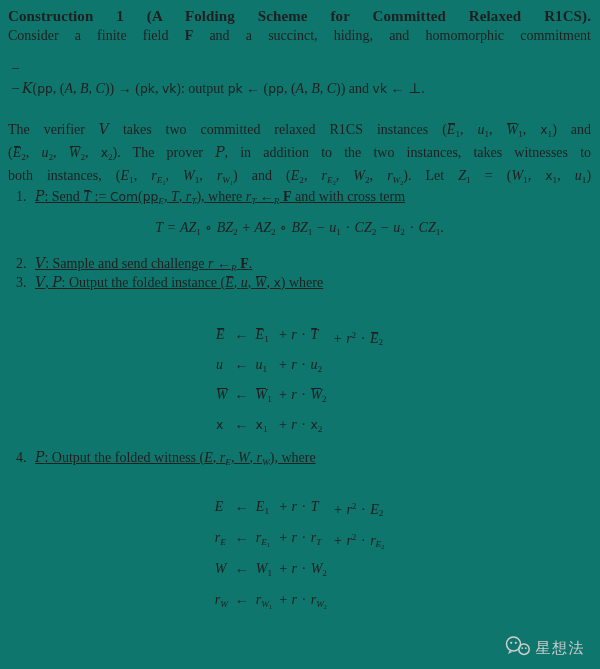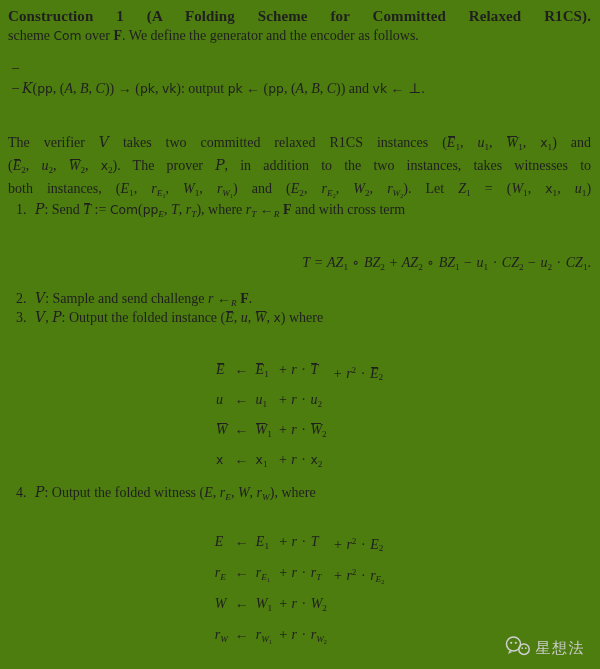--- a/index.html
+++ b/index.html
@@ -1,37 +1,37 @@
 <!DOCTYPE html>
 <html><head>
 <meta charset="utf-8">
 <style>
   html,body{margin:0;padding:0;background:#fff;}
   .page{
     position:relative;width:600px;height:669px;box-sizing:border-box;
-    background:#4d7c0f;color:#1f1f1f;overflow:hidden;
+    background:#0f766e;color:#1f1f1f;overflow:hidden;
     font-family:"Liberation Serif","DejaVu Serif",serif;font-size:14px;
     padding:7px 9px 0 8px;
   }
   .line {height:19px;line-height:19px;overflow:hidden;}
   .bline{height:20px;line-height:20px;overflow:hidden;}
   .pline{height:23px;line-height:23px;overflow:hidden;}
   .jl{text-align:justify;text-align-last:justify;}
   .title{font-weight:bold;font-size:15px;letter-spacing:0.1px;}
   .bullets{margin-top:13px;}
   .bullet{display:flex;}
   .bmark{flex:none;width:10px;margin-left:4px;}
   .bbody{flex:1;min-width:0;}
-  .para{margin-top:33px;}
+  .para{margin-top:20px;}
   .step{display:flex;}
   .snum{flex:none;width:19px;margin-left:8px;}
-  .sbody{flex:1;min-width:0;}
+  .sbody{flex:1;min-width:0;text-decoration:underline;}
   .step-2{margin-top:17px;}
   .step-4{margin-top:8px;}
-  .cross-eq{margin-top:34px;height:19px;line-height:19px;text-align:right;word-spacing:1px;}
+  .cross-eq{margin-top:12px;height:19px;line-height:19px;text-align:center;word-spacing:1px;}
   .eqs{display:grid;grid-template-columns:repeat(5,max-content);column-gap:7px;width:max-content;margin-left:auto;margin-right:auto;}
   .eqs3{margin-top:28px;grid-auto-rows:30px;}
   .eqs4{margin-top:24px;grid-auto-rows:31px;}
   .ec{line-height:30px;word-spacing:1px;white-space:pre;}
   .eqs4 .ec{line-height:31px;}
   
   .m-it{font-style:italic;}
   .m-cal{font-style:italic;font-family:"DejaVu Serif",serif;}
   .m-sf{font-family:"DejaVu Sans","Liberation Sans",sans-serif;font-size:0.88em;}
   .m-bb{font-weight:bold;}
@@ -42,21 +42,21 @@
   
   .watermark{position:absolute;right:15px;bottom:7px;display:flex;align-items:center;gap:4px;color:#cdcdcd;margin-top:46px;}
   .wm-text{font-family:"DejaVu Sans",sans-serif;font-size:15px;letter-spacing:1.5px;}
 </style>
 </head>
 <body>
 
 <div class="page">
 
   <div class="line jl title">Construction 1 (A Folding Scheme for Committed Relaxed R1CS).</div>
-  <div class="line">scheme <span class="m-sf">Com</span> over <span class="m-bb">F</span>. We define the generator and the encoder as follows.</div>
+  <div class="line jl">Consider a finite field <span class="m-bb">F</span> and a succinct, hiding, and homomorphic commitment</div>
 
   <div class="bullets">
     <div class="bullet">
       <div class="bmark bline">–</div>
       <div class="bbody">
       </div>
     </div>
     <div class="bullet">
       <div class="bmark bline">–</div>
       <div class="bbody">

